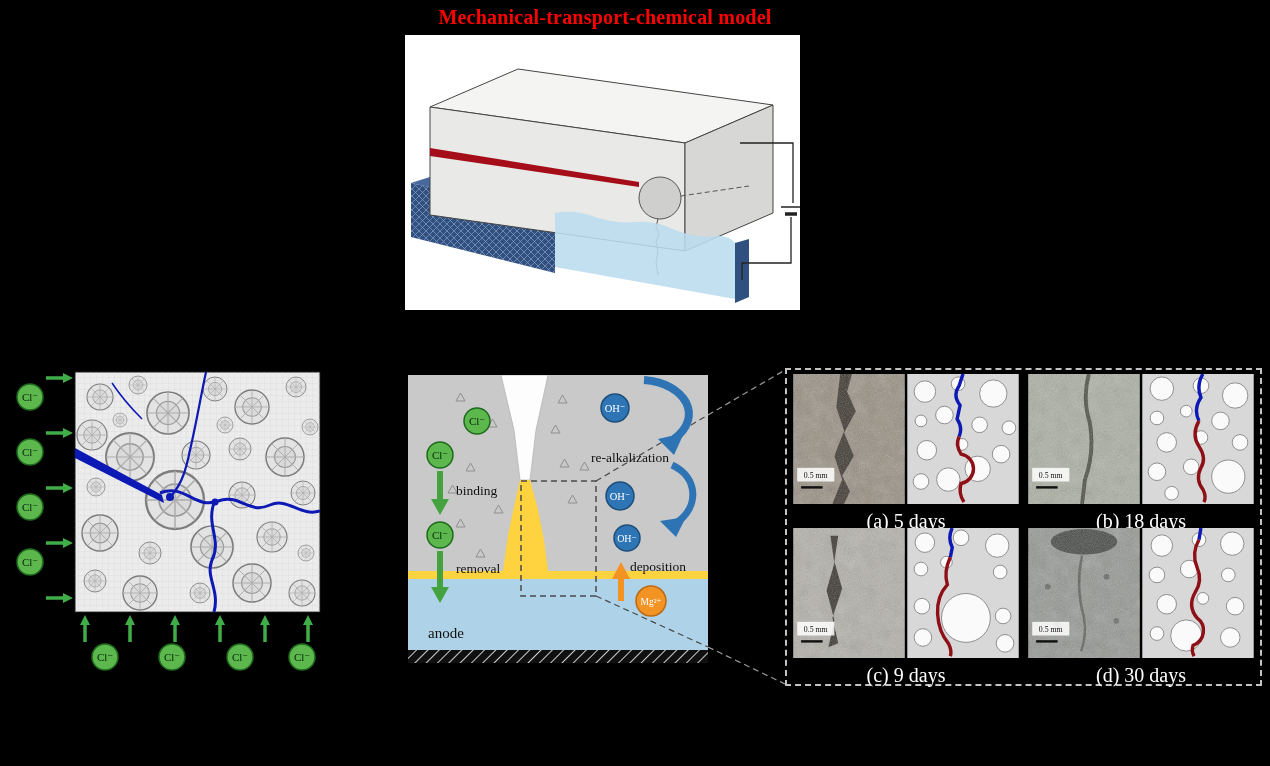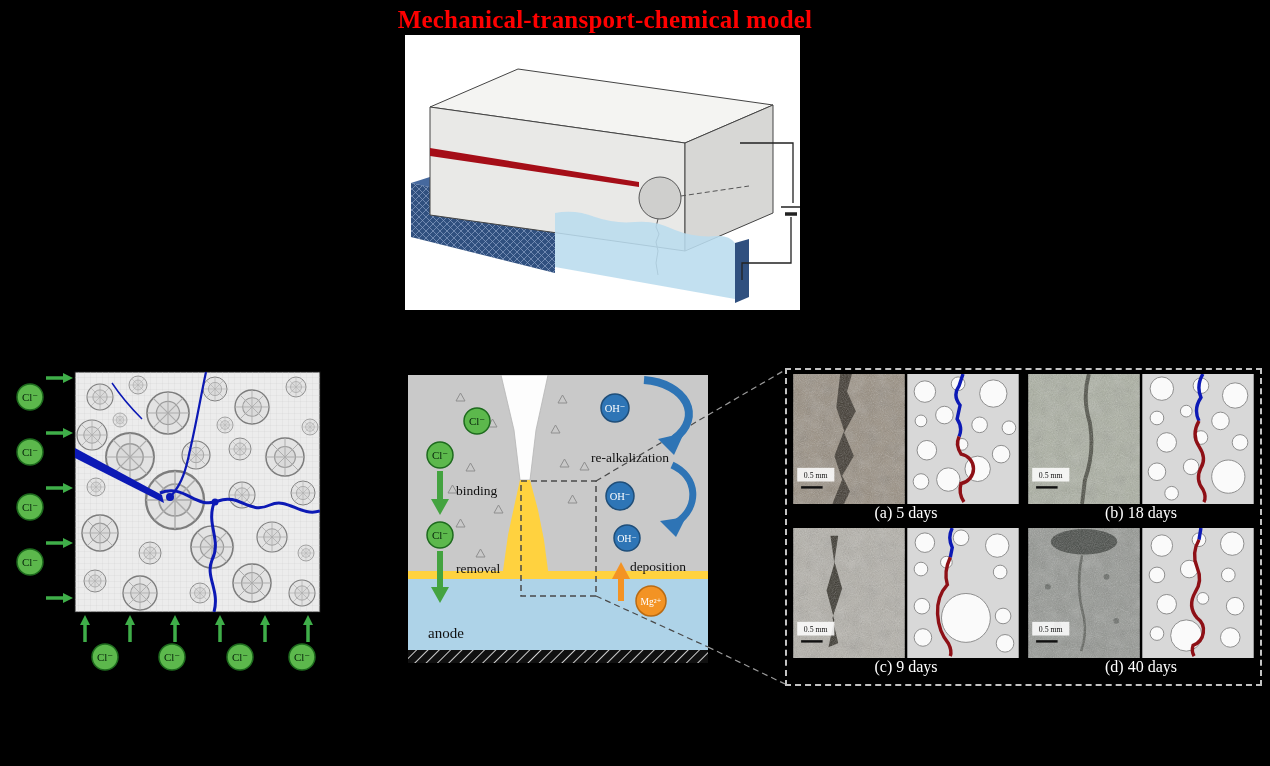--- a/index.html
+++ b/index.html
@@ -1,33 +1,33 @@
 <!DOCTYPE html>
 <html><head>
 <meta charset="utf-8">
 <style>
   *{margin:0;padding:0;box-sizing:border-box}
   html,body{background:#000}
   body{width:1270px;height:766px;font-family:"Liberation Serif","DejaVu Serif",serif;overflow:hidden}
   .fig{position:relative;width:1270px;height:766px;background:#000}
   svg text{font-family:"Liberation Serif","DejaVu Serif",serif}
   .title{position:absolute;left:340px;top:6px;width:530px;text-align:center;
-         color:#ff0000;font-weight:bold;font-size:25px;letter-spacing:.2px}
+         color:#ff0000;font-weight:bold;font-size:20px;letter-spacing:.2px}
   .apparatus{position:absolute;left:405px;top:35px;width:395px;height:275px;background:#fff}
   .meshwrap{position:absolute;left:0;top:365px;width:345px;height:310px}
   .mechwrap{position:absolute;left:408px;top:375px;width:300px;height:290px}
   .connector{position:absolute;left:708px;top:368px;width:77px;height:318px;pointer-events:none}
   .results{position:absolute;left:785px;top:368px;width:477px;height:318px;
            border:2px dashed #c3c3c3;padding:4px 6px;display:grid;
            grid-template-columns:226px 226px;grid-template-rows:150px 150px;
            column-gap:9px;row-gap:4px}
   .cell{display:flex;flex-direction:column;align-items:center}
   .pair{display:flex;gap:2px}
   .ph{width:112px;height:130px;display:block}
-  .caption{color:#fff;font-size:16px;margin-top:0;white-space:nowrap}
+  .caption{color:#fff;font-size:20px;margin-top:6px;white-space:nowrap}
 </style>
 </head>
 <body>
 
 <svg width="0" height="0" style="position:absolute">
   <defs>
     <filter id="grain">
         <feTurbulence type="fractalNoise" baseFrequency="0.9" numOctaves="2" seed="5"></feTurbulence>
         <feColorMatrix type="saturate" values="0"></feColorMatrix>
       </filter>
@@ -446,17 +446,17 @@
               <circle cx="62" cy="72" r="6"></circle>
               <circle cx="95" cy="80" r="9"></circle>
             <circle cx="45" cy="110" r="16"></circle>
               <circle cx="90" cy="112" r="10"></circle>
               <circle cx="15" cy="108" r="7"></circle>
           </g>
           <path d="M60,0 L58,12" stroke="#0c19b5" stroke-width="3.5" fill="none"></path>
           <path d="M58,12 Q50,26 56,40 Q62,54 54,66 Q46,80 56,92 A16,16 0 0 1 52,120 Q50,126 53,131" stroke="#8e1016" stroke-width="3.5" fill="none"></path>
         </svg>
       </div>
-      <div class="caption">(d) 40 days</div>
+      <div class="caption">(d) 30 days</div>
     </div>
 
   </div>
 </div>
 
 </body></html>

